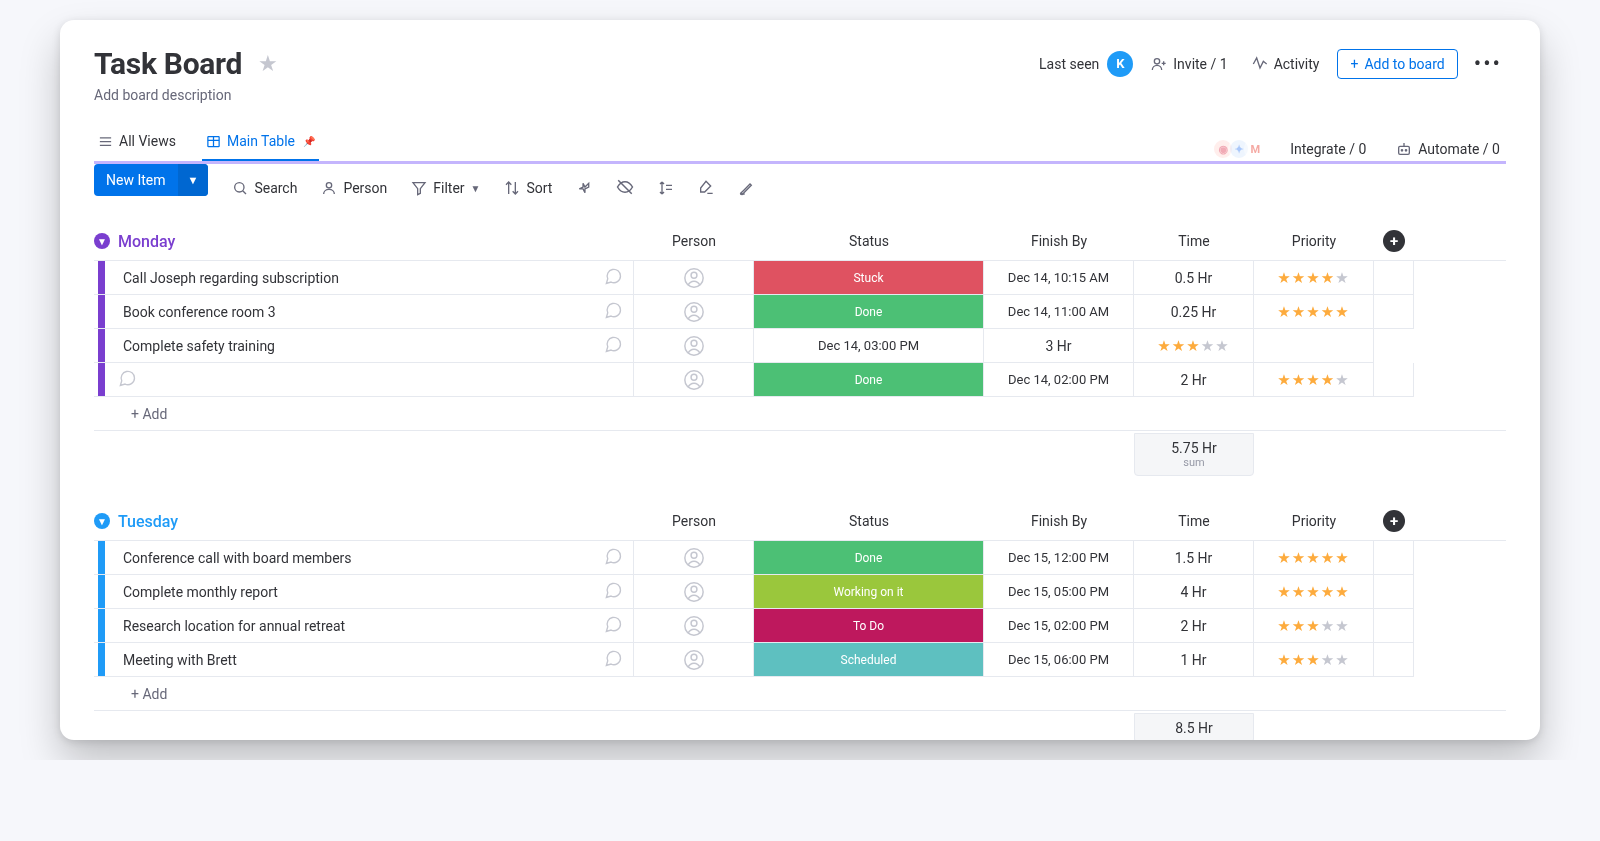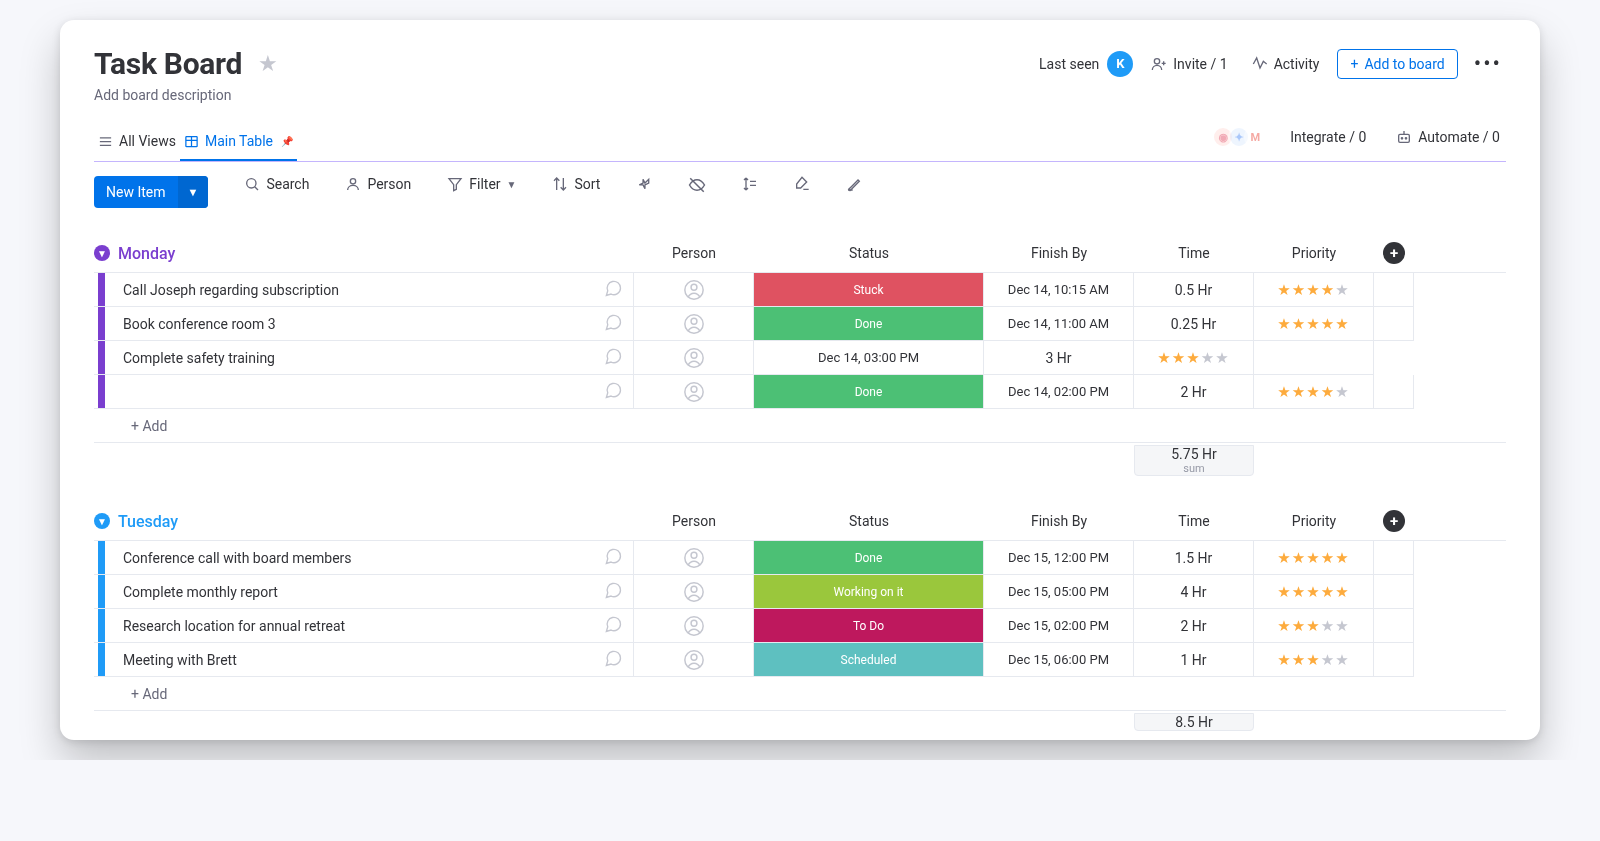--- a/index.html
+++ b/index.html
@@ -9,60 +9,60 @@
 .title{font-size:30px;font-weight:700;color:#323338;letter-spacing:-.3px}
 .star{color:#c5c7d0;font-size:22px;margin-left:4px;cursor:pointer}
 .spacer{flex:1}
 .last-seen{font-size:14px;color:#323338;display:flex;align-items:center;gap:8px}
 .avatar{width:26px;height:26px;border-radius:50%;background:#1f9bf7;color:#fff;display:flex;align-items:center;justify-content:center;font-size:13px;font-weight:700}
 .hbtn{display:flex;align-items:center;gap:6px;font-size:14px;color:#323338;cursor:pointer;padding:4px 6px}
 .hbtn svg{stroke:#676879}
 .add-board{border:1px solid #0073ea;color:#0073ea;border-radius:4px;padding:6px 12px;font-size:14px;display:flex;align-items:center;gap:6px;cursor:pointer}
 .dots{font-size:22px;color:#323338;padding:0 4px;cursor:pointer;letter-spacing:2px}
 .subtitle{color:#676879;font-size:14px;margin-top:6px}
-.tabs{display:flex;align-items:flex-start;margin-top:22px;border-bottom:1px solid #c4b5fd}
+.tabs{display:flex;align-items:flex-end;gap:22px;margin-top:22px;border-bottom:3px solid #c4b5fd}
 .tab{display:flex;align-items:center;gap:6px;font-size:14px;color:#323338;padding:8px 4px 10px;cursor:pointer;border-bottom:2px solid transparent}
 .tab.active{color:#0073ea;border-bottom-color:#0073ea}
 .tab svg{stroke:#676879}
 .tab.active svg{stroke:#0073ea}
 .tab-pin{font-size:10px;margin-left:2px}
 .tabs-right{display:flex;align-items:center;gap:18px;font-size:14px;color:#323338}
-.toolbar{display:flex;align-items:flex-start;gap:36px;margin-top:14px}
+.toolbar{display:flex;align-items:flex-end;gap:24px;}
 .new-item{display:flex;background:#0073ea;border-radius:4px;overflow:hidden}
 .new-item .lbl{color:#fff;font-size:14px;padding:8px 12px;cursor:pointer}
 .new-item .caret{background:#0067d1;color:#fff;padding:8px 10px;font-size:11px;cursor:pointer;display:flex;align-items:center}
 .tbtn{display:flex;align-items:center;gap:6px;font-size:14px;color:#323338;cursor:pointer}
 .tbtn svg{stroke:#676879}
 .iconbtn{color:#676879;cursor:pointer;display:flex;align-items:center}
 .iconbtn svg{stroke:#676879}
 .group{margin-top:34px}
 .group-head{display:grid;grid-template-columns:540px 120px 230px 150px 120px 120px 40px;align-items:center;padding-bottom:8px}
 .group-title{display:flex;align-items:center;gap:8px;font-size:16px;font-weight:500;cursor:pointer}
 .group-title .chev{width:16px;height:16px;border-radius:50%;display:flex;align-items:center;justify-content:center;color:#fff;font-size:10px}
 .col-head{font-size:14px;color:#323338;text-align:center}
 .add-col{width:22px;height:22px;border-radius:50%;background:#323338;color:#fff;font-weight:700;display:flex;align-items:center;justify-content:center;font-size:15px;cursor:pointer;justify-self:center}
 .rows{border-top:1px solid #e6e9ef}
 .row{display:grid;grid-template-columns:540px 120px 230px 150px 120px 120px 40px;align-items:stretch;height:34px;font-size:14px;color:#323338}
 .row>div{border-bottom:1px solid #e6e9ef;border-right:1px solid #e6e9ef;display:flex;align-items:center;justify-content:center}
-.row .tcell{justify-content:space-between;padding-left:4px;border-right:1px solid #e6e9ef}
+.row .tcell{justify-content:flex-start;padding-left:4px;border-right:1px solid #e6e9ef}
 .bar{width:7px;height:100%;border-radius:0;margin-right:12px;align-self:stretch}
 .tname{flex:1;padding-left:6px}
 .chat{margin-right:10px;color:#c5c7d0;cursor:pointer}
 .pcell svg{stroke:#c5c7d0}
 .status{color:#fff;font-size:12px;margin:0;border:none;justify-content:center;width:100%;height:100%}
 .fdate{font-size:13px;color:#323338}
 .time{font-size:14px;color:#323338}
 .stars{letter-spacing:1px;font-size:15px}
 .stars .f{color:#fdab3d}
 .stars .e{color:#c5c7d0}
 .addrow{display:grid;grid-template-columns:540px auto;height:34px;font-size:14px;color:#676879;align-items:center;border-bottom:1px solid #e6e9ef}
 .addrow .cell{display:flex;align-items:flex-start}
 .addbar{width:7px;height:100%;opacity:.45;margin-right:30px}
 .sumrow{display:grid;grid-template-columns:540px 120px 230px 150px 120px 120px 40px;margin-top:2px}
-.sumbox{grid-column:5;background:#f5f6f8;border:1px solid #e6e9ef;border-radius:0 0 4px 4px;text-align:center;font-size:14px;color:#323338}
+.sumbox{grid-column:5;background:#f5f6f8;border:1px solid #e6e9ef;border-radius:0 0 4px 4px;padding:6px;text-align:center;font-size:14px;color:#323338}
 .sumbox .sub{font-size:11px;color:#9699a6;display:block}
 .integr-icons{display:flex;align-items:center;gap:-6px}
 .ii{width:22px;height:22px;border-radius:50%;display:flex;align-items:center;justify-content:center;font-size:11px;font-weight:700;margin-left:-6px;border:2px solid #fff;opacity:.45}
 </style>
 </head>
 <body>
 
 <div class="card">
 
   <div class="header-row">

